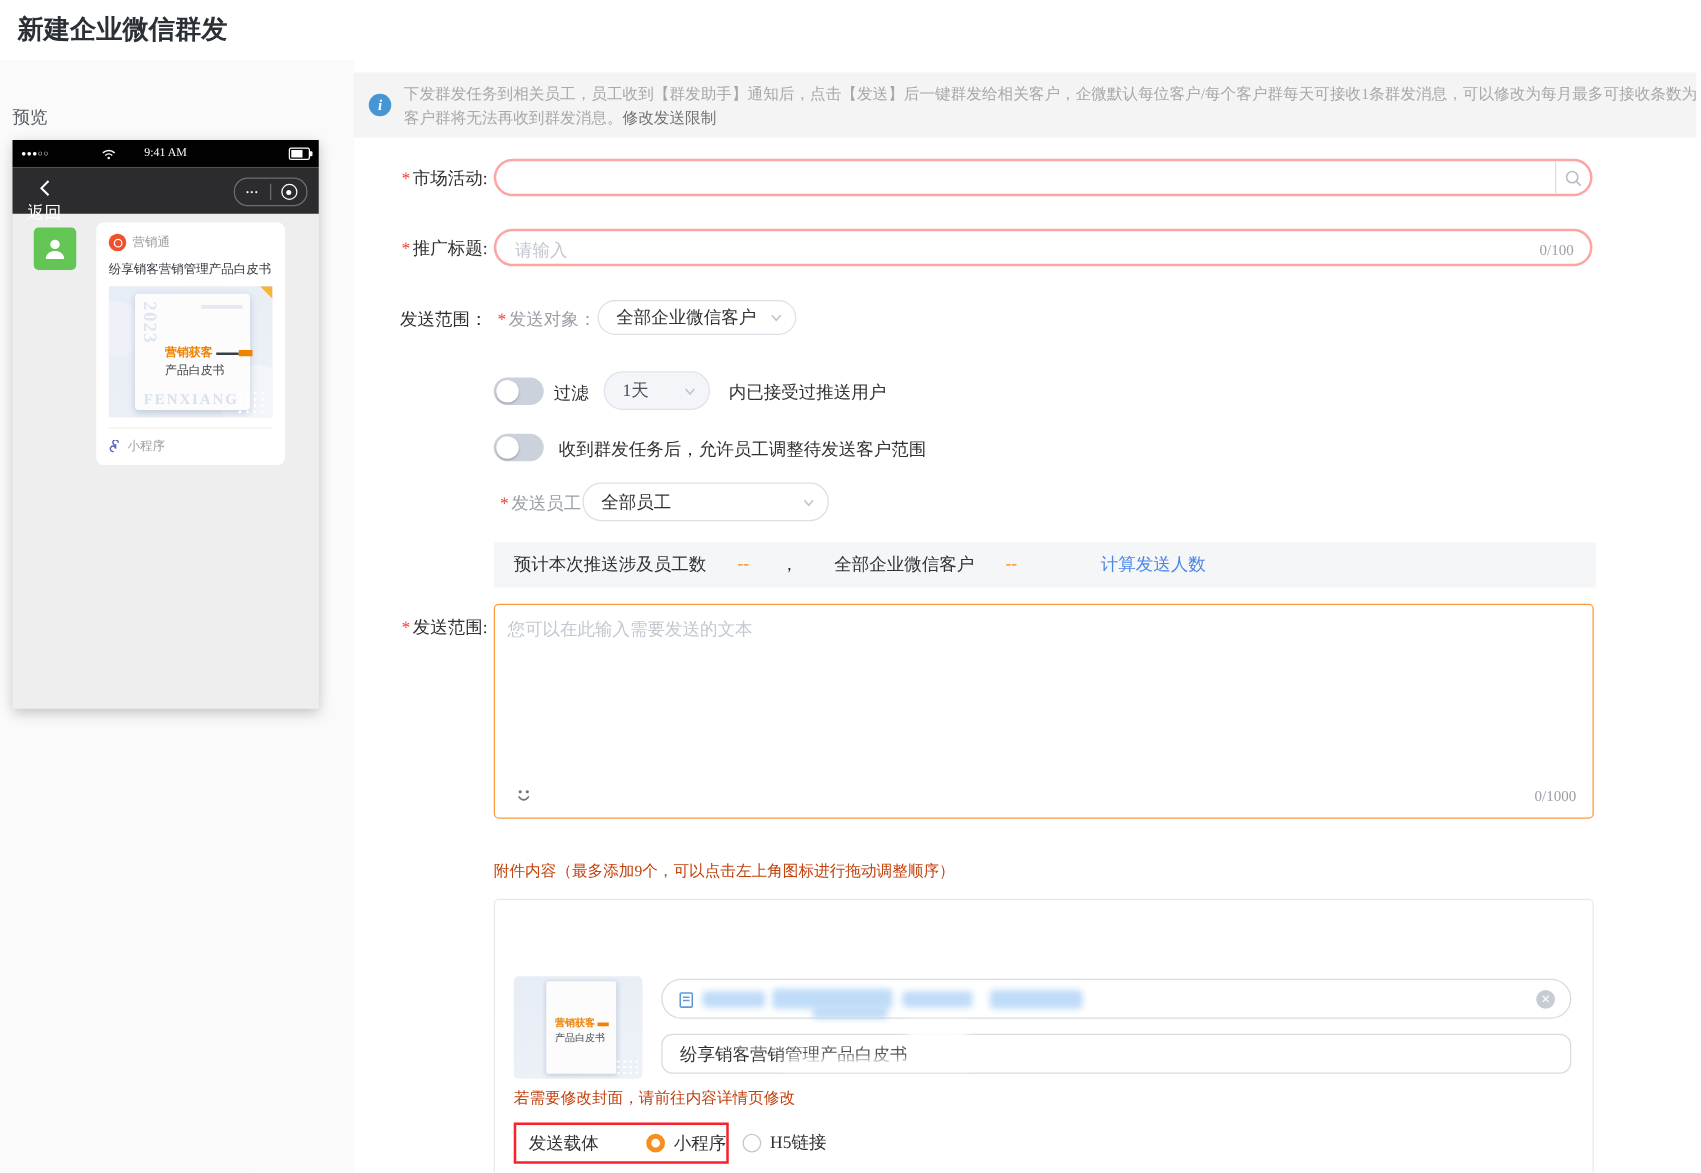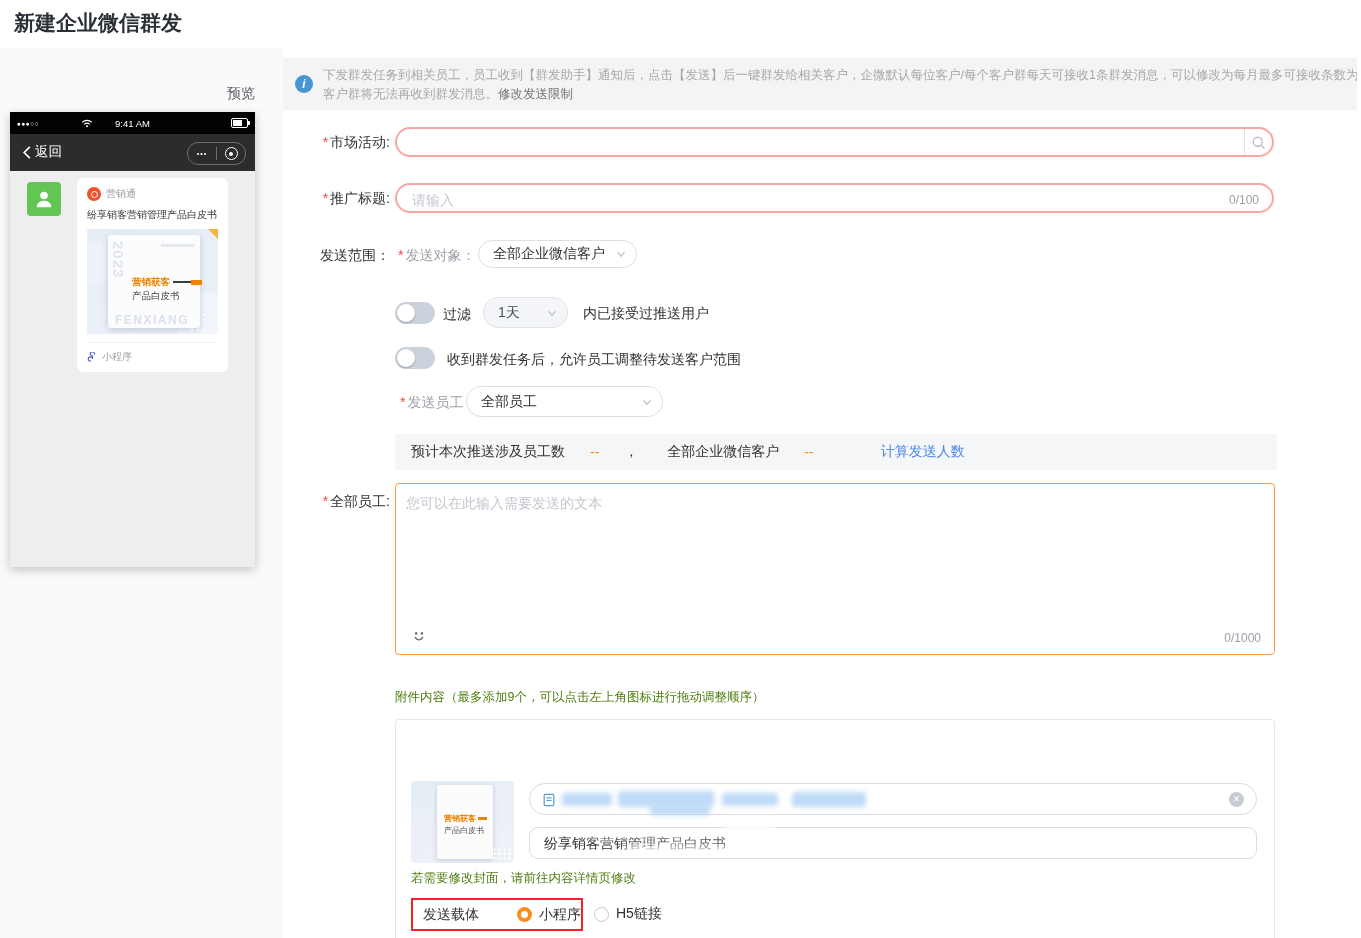--- a/index.html
+++ b/index.html
@@ -1,17 +1,17 @@
 <!DOCTYPE html>
 <html><head>
 <meta charset="utf-8">
 <style>
   html,body{margin:0;padding:0;background:#fff;}
   body{font-family:"Liberation Sans","DejaVu Sans",sans-serif;color:#303133;}
-  #app{position:relative;width:1357px;height:938px;overflow:hidden;background:#fff;}
+  #app{position:relative;width:1357px;height:938px;overflow:hidden;background:#fff;font-family:Liberation Serif, serif;}
   .abs{position:absolute;}
   .nowrap{white-space:nowrap;}
   
   .lbl{font-size:14px;color:#303133;}
   .sub{color:#9a9ea6;}
   .star{color:#f5483b;margin-right:2px;font-size:14px;}
   .ipt{position:absolute;background:#fff;border:2px solid #fca5a5;border-radius:15px;box-sizing:border-box;}
   .ph{color:#c3c7cf;font-size:14px;}
   .counter{color:#9a9ea6;font-size:12px;}
   .dd{position:absolute;background:#fff;border:1px solid #dcdfe6;border-radius:15px;box-sizing:border-box;}
@@ -32,21 +32,21 @@
   #phone{left:10px;top:112px;width:245px;height:455px;background:#eeeeee;box-shadow:0 3px 10px rgba(0,0,0,.22);}
   #statusbar{left:0;top:0;width:245px;height:22px;background:#020202;color:#fff;display:flex;align-items:center;justify-content:space-between;box-sizing:border-box;padding:0 7px;position:absolute;}
   #statusbar .grp{display:flex;align-items:center;gap:3px;}
   .sig{font-size:6.5px;letter-spacing:.5px;}
   .sbtxt{font-size:9px;margin-top:40px;}
   .time{font-size:9.5px;position:absolute;left:50%;transform:translateX(-50%);}
   .bat{position:relative;width:15px;height:8px;border:1px solid #fff;border-radius:2px;}
   .bat i{position:absolute;left:1px;top:1px;bottom:1px;width:9px;background:#fff;}
   .bat::after{content:"";position:absolute;right:-3px;top:2px;width:2px;height:4px;background:#fff;border-radius:0 1px 1px 0;}
   #navbar{left:0;top:22px;width:245px;height:37px;background:#2c2c2e;position:absolute;}
-  #navbar .back{position:absolute;left:12px;top:9px;display:flex;align-items:center;gap:3px;color:#fff;font-size:13.5px;}
+  #navbar .back{position:absolute;left:12px;top:9px;display:flex;align-items:center;gap:3px;color:#fff;font-size:13.5px;flex-direction:column;}
   #navpill{position:absolute;right:9px;top:8px;width:57px;height:21px;border:1px solid #6e6e70;border-radius:11px;display:flex;align-items:center;}
   #navpill .half{flex:1;display:flex;align-items:center;justify-content:center;color:#fff;}
   #navpill .div{width:1px;height:13px;background:#6e6e70;}
   #navpill .dots{font-size:7px;letter-spacing:1px;}
   .target-ic{width:11px;height:11px;border:1.3px solid #fff;border-radius:50%;position:relative;}
   .target-ic::after{content:"";position:absolute;left:50%;top:50%;width:4px;height:4px;margin:-2px 0 0 -2px;border-radius:50%;background:#fff;}
   #avatar{position:absolute;left:17px;top:70px;width:34px;height:34px;background:#62c554;border-radius:4px;display:flex;align-items:center;justify-content:center;}
   #msgcard{position:absolute;left:67px;top:66px;width:151px;background:#fff;border-radius:6px;box-sizing:border-box;padding:9px 10px 8px;}
   .approw{display:flex;align-items:center;gap:5px;}
   .applogo{width:14px;height:14px;border-radius:50%;background:#f0502a;position:relative;}
@@ -82,33 +82,33 @@
   #thumb .book{position:absolute;left:26px;top:4px;width:56px;height:74px;background:#fcfcfd;border-radius:2px;box-shadow:0 1px 4px rgba(80,100,140,.3);}
   #thumb .o{position:absolute;left:7px;top:28px;font-size:8px;font-weight:bold;color:#ef8200;white-space:nowrap;}
   #thumb .o i{display:inline-block;width:9px;height:3px;background:#f08300;vertical-align:middle;margin-left:2px;}
   #thumb .g{position:absolute;left:7px;top:40px;font-size:8px;color:#4a4e54;white-space:nowrap;}
   #thumb .dg{position:absolute;right:2px;bottom:2px;width:20px;height:14px;background-image:radial-gradient(#fff 1px,transparent 1.2px);background-size:5px 4.5px;}
   .att-ipt{position:absolute;background:#fff;border:1px solid #d9dce2;box-sizing:border-box;}
   .blurblob{position:absolute;top:9px;height:13px;background:#a9cff5;border-radius:3px;filter:blur(2.5px);opacity:.75;}
   .blurwhite{position:absolute;background:#fff;filter:blur(4px);opacity:.9;z-index:5;}
   .clear-ic{position:absolute;right:12px;top:8px;width:15px;height:15px;border-radius:50%;background:#c6cbd4;color:#fff;font-size:9px;line-height:15px;text-align:center;cursor:pointer;}
   #redbox{position:absolute;left:15px;top:178px;width:172px;height:33px;border:2px solid #f5222d;box-sizing:border-box;}
-  .note{font-size:12.5px;color:#4d7c0f;}
+  .note{font-size:12.5px;color:#c2410c;}
   
   .chevsvg,.searchsvg{display:block;}
 </style>
 </head>
 <body>
 
 <div id="app">
 
   <div class="abs" style="left:14px;top:9px;font-size:21px;font-weight:600;color:#2b2f36;">新建企业微信群发</div>
 
   <div class="abs" id="leftpanel"></div>
-  <div class="abs" style="left:10px;top:85px;width:245px;text-align:right;font-size:14px;color:#565b63;">预览</div>
+  <div class="abs" style="left:10px;top:85px;width:245px;text-align:left;font-size:14px;color:#565b63;">预览</div>
 
   <div class="abs" id="phone">
     <div id="statusbar">
       <span class="grp">
         <span class="sig">●●●○○</span>
         <span class="sbtxt">中国移动</span>
         <svg width="12" height="9" viewBox="0 0 14 10">
           <path d="M1.5,3.6 a8,8 0 0 1 11,0 M3.7,6 a5,5 0 0 1 6.6,0" fill="none" stroke="#fff" stroke-width="1.3"></path>
           <circle cx="7" cy="8.3" r="1.2" fill="#fff"></circle>
         </svg>
@@ -237,21 +237,21 @@
   <div id="summary">
     <span>预计本次推送涉及员工数</span>
     <span class="dash-or">--</span>
     <span>，</span>
     <span style="margin-left:8px;">全部企业微信客户</span>
     <span class="dash-or">--</span>
     <span class="link-blue" style="margin-left:42px;">计算发送人数</span>
   </div>
 
   <div class="abs lbl" style="left:283px;top:493px;width:107px;text-align:right;">
-    <span class="star">*</span><span>全部员工:</span>
+    <span class="star">*</span><span>发送范围:</span>
   </div>
   <div id="txtarea">
     <span class="ph abs" style="left:10px;top:11px;">您可以在此输入需要发送的文本</span>
     <svg class="abs" style="left:14px;bottom:9px;" width="18" height="18" viewBox="0 0 24 24">
       <circle cx="8.2" cy="8.5" r="1.7" fill="#6f7377"></circle>
       <circle cx="15.8" cy="8.5" r="1.7" fill="#6f7377"></circle>
       <path d="M7,14 c1.5,2.2 3.3,3.2 5,3.2 s3.5,-1 5,-3.2" fill="none" stroke="#6f7377" stroke-width="1.8" stroke-linecap="round"></path>
     </svg>
     <span class="counter abs" style="right:13px;bottom:9px;">0/1000</span>
   </div>

